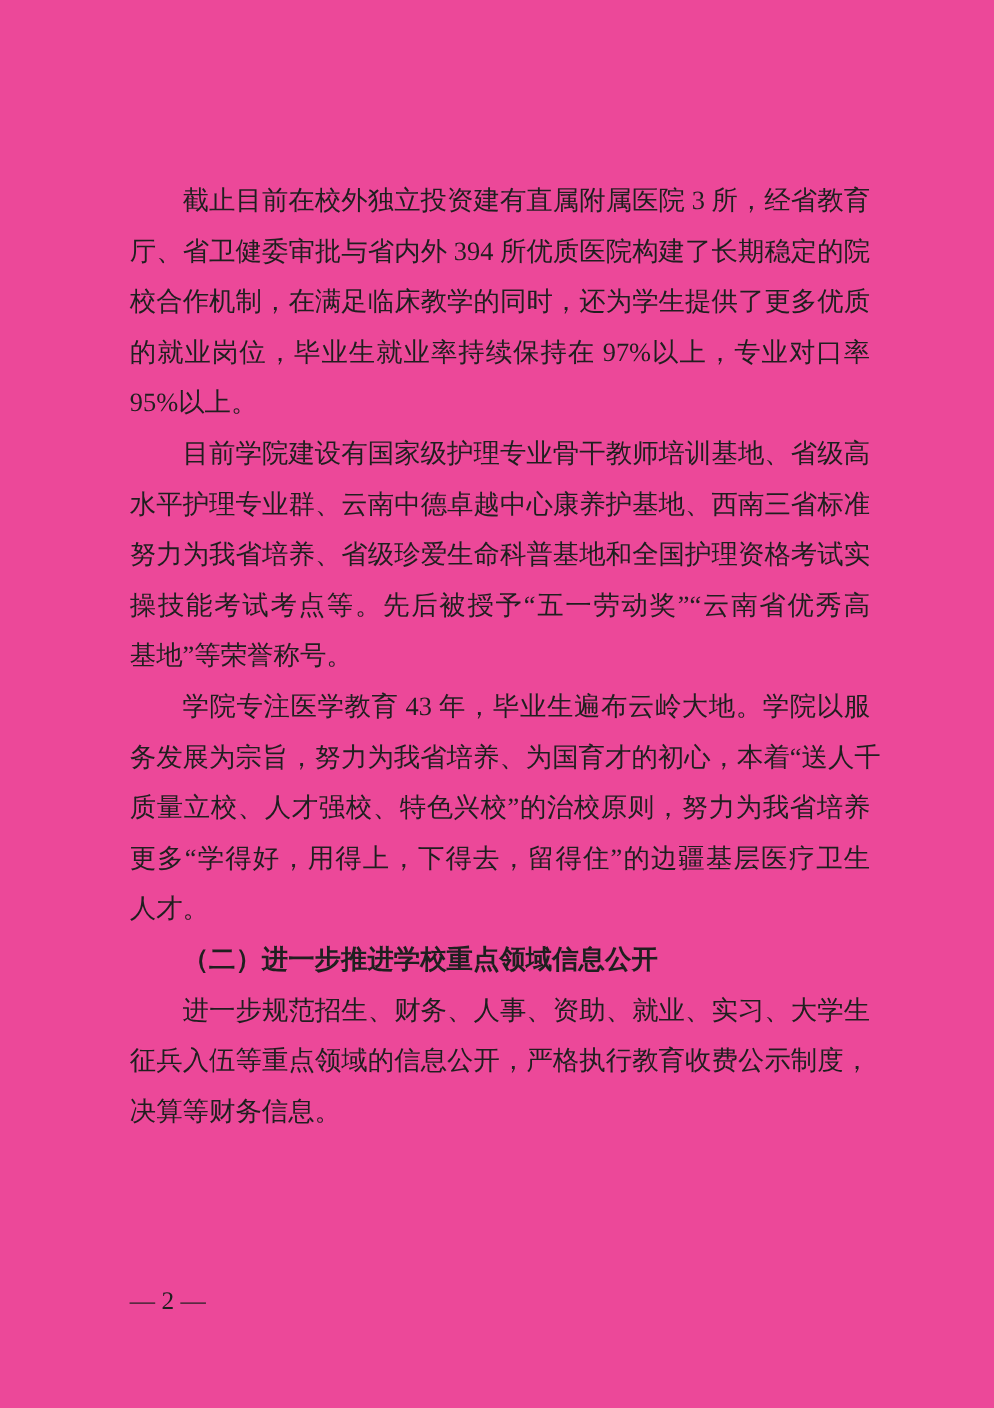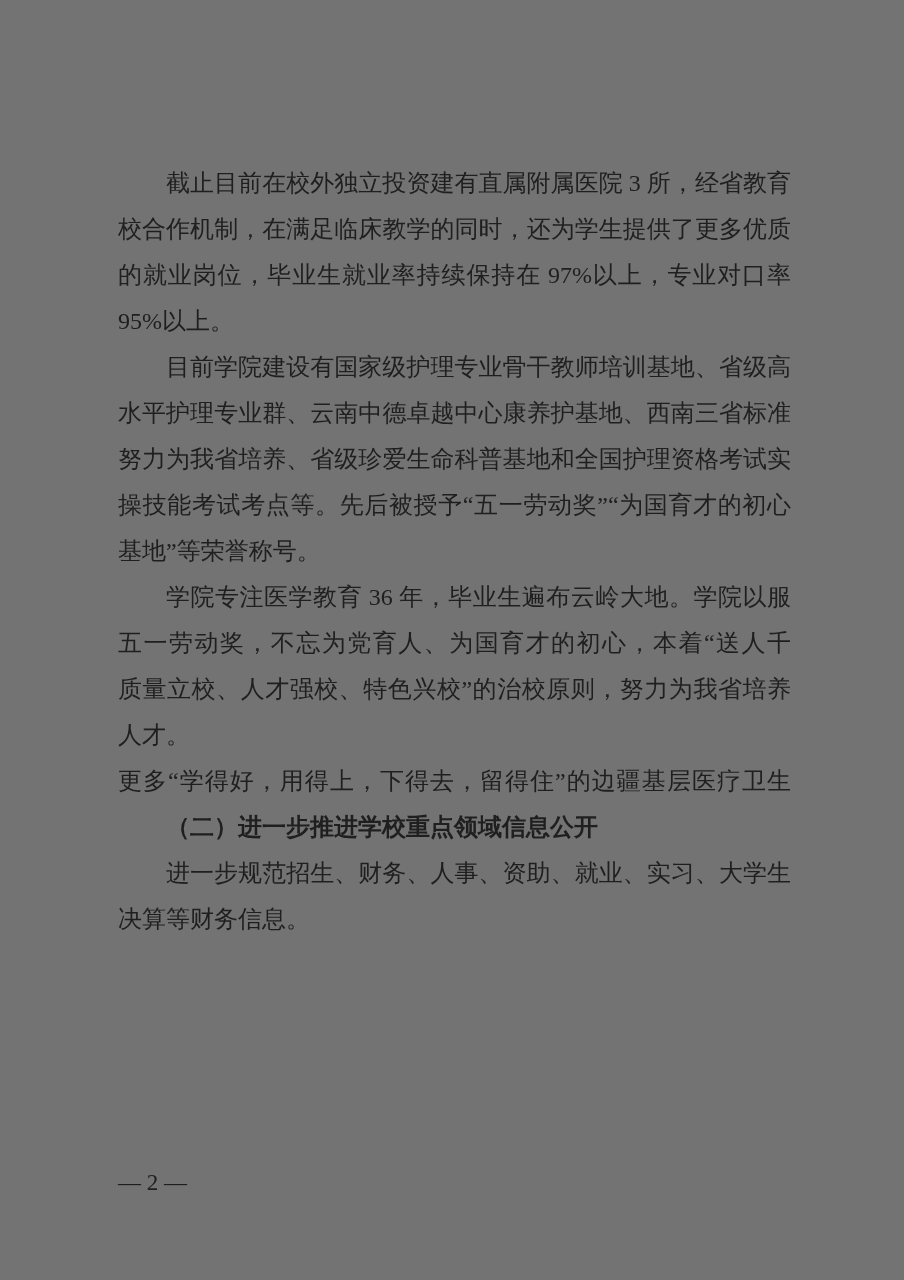--- a/index.html
+++ b/index.html
@@ -5,21 +5,21 @@
   html, body {
     margin: 0;
     padding: 0;
     background: #e8e8e8;
   }
   .page {
     position: relative;
     width: 904px;
     height: 1280px;
     margin: 0 auto;
-    background: #737373;
+    background: #ec4899;
     overflow: hidden;
     font-family: "Liberation Serif", "DejaVu Serif", serif;
     color: #1f1f1f;
   }
   .doc {
     position: absolute;
     left: 118px;
     top: 160px;
     width: 673px;
   }
@@ -58,40 +58,42 @@
     color: #1f1f1f;
   }
 </style>
 </head>
 <body>
 
 <div class="page">
   <main class="doc">
       <div class="block body">
         <div class="line indent">截止目前在校外独立投资建有直属附属医院 3 所，经省教育</div>
+        <div class="line">厅、省卫健委审批与省内外 394 所优质医院构建了长期稳定的院</div>
         <div class="line">校合作机制，在满足临床教学的同时，还为学生提供了更多优质</div>
         <div class="line">的就业岗位，毕业生就业率持续保持在 97%以上，专业对口率</div>
         <div class="line last">95%以上。</div>
       </div>
       <div class="block body">
         <div class="line indent">目前学院建设有国家级护理专业骨干教师培训基地、省级高</div>
         <div class="line">水平护理专业群、云南中德卓越中心康养护基地、西南三省标准</div>
         <div class="line">努力为我省培养、省级珍爱生命科普基地和全国护理资格考试实</div>
-        <div class="line">操技能考试考点等。先后被授予“五一劳动奖”“为国育才的初心</div>
+        <div class="line">操技能考试考点等。先后被授予“五一劳动奖”“云南省优秀高</div>
         <div class="line last">基地”等荣誉称号。</div>
       </div>
       <div class="block body">
-        <div class="line indent">学院专注医学教育 36 年，毕业生遍布云岭大地。学院以服</div>
-        <div class="line">五一劳动奖，不忘为党育人、为国育才的初心，本着“送人千</div>
+        <div class="line indent">学院专注医学教育 43 年，毕业生遍布云岭大地。学院以服</div>
+        <div class="line">务发展为宗旨，努力为我省培养、为国育才的初心，本着“送人千</div>
         <div class="line">质量立校、人才强校、特色兴校”的治校原则，努力为我省培养</div>
+        <div class="line">更多“学得好，用得上，下得去，留得住”的边疆基层医疗卫生</div>
         <div class="line last">人才。</div>
-        <div class="line">更多“学得好，用得上，下得去，留得住”的边疆基层医疗卫生</div>
       </div>
       <div class="block heading">
         <div class="line indent last">（二）进一步推进学校重点领域信息公开</div>
       </div>
       <div class="block body">
         <div class="line indent">进一步规范招生、财务、人事、资助、就业、实习、大学生</div>
+        <div class="line">征兵入伍等重点领域的信息公开，严格执行教育收费公示制度，</div>
         <div class="line last">决算等财务信息。</div>
       </div>
     </main>
   <div class="footer">— 2 —</div>
 </div>
 
 </body></html>

